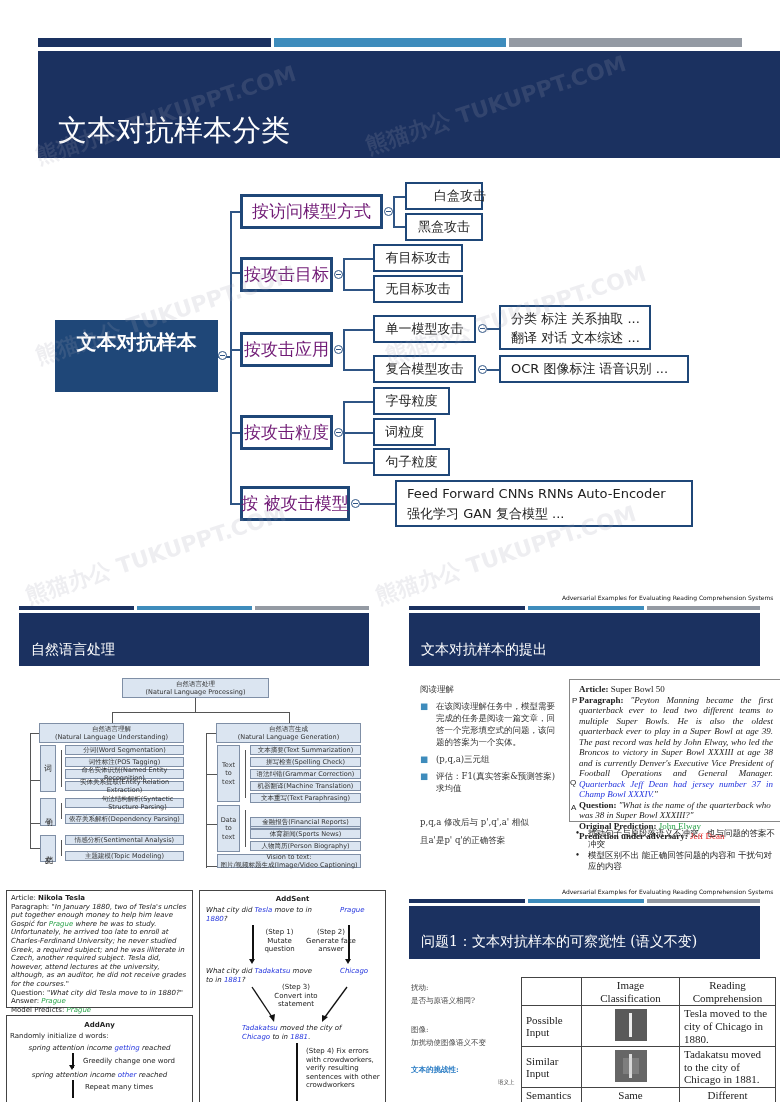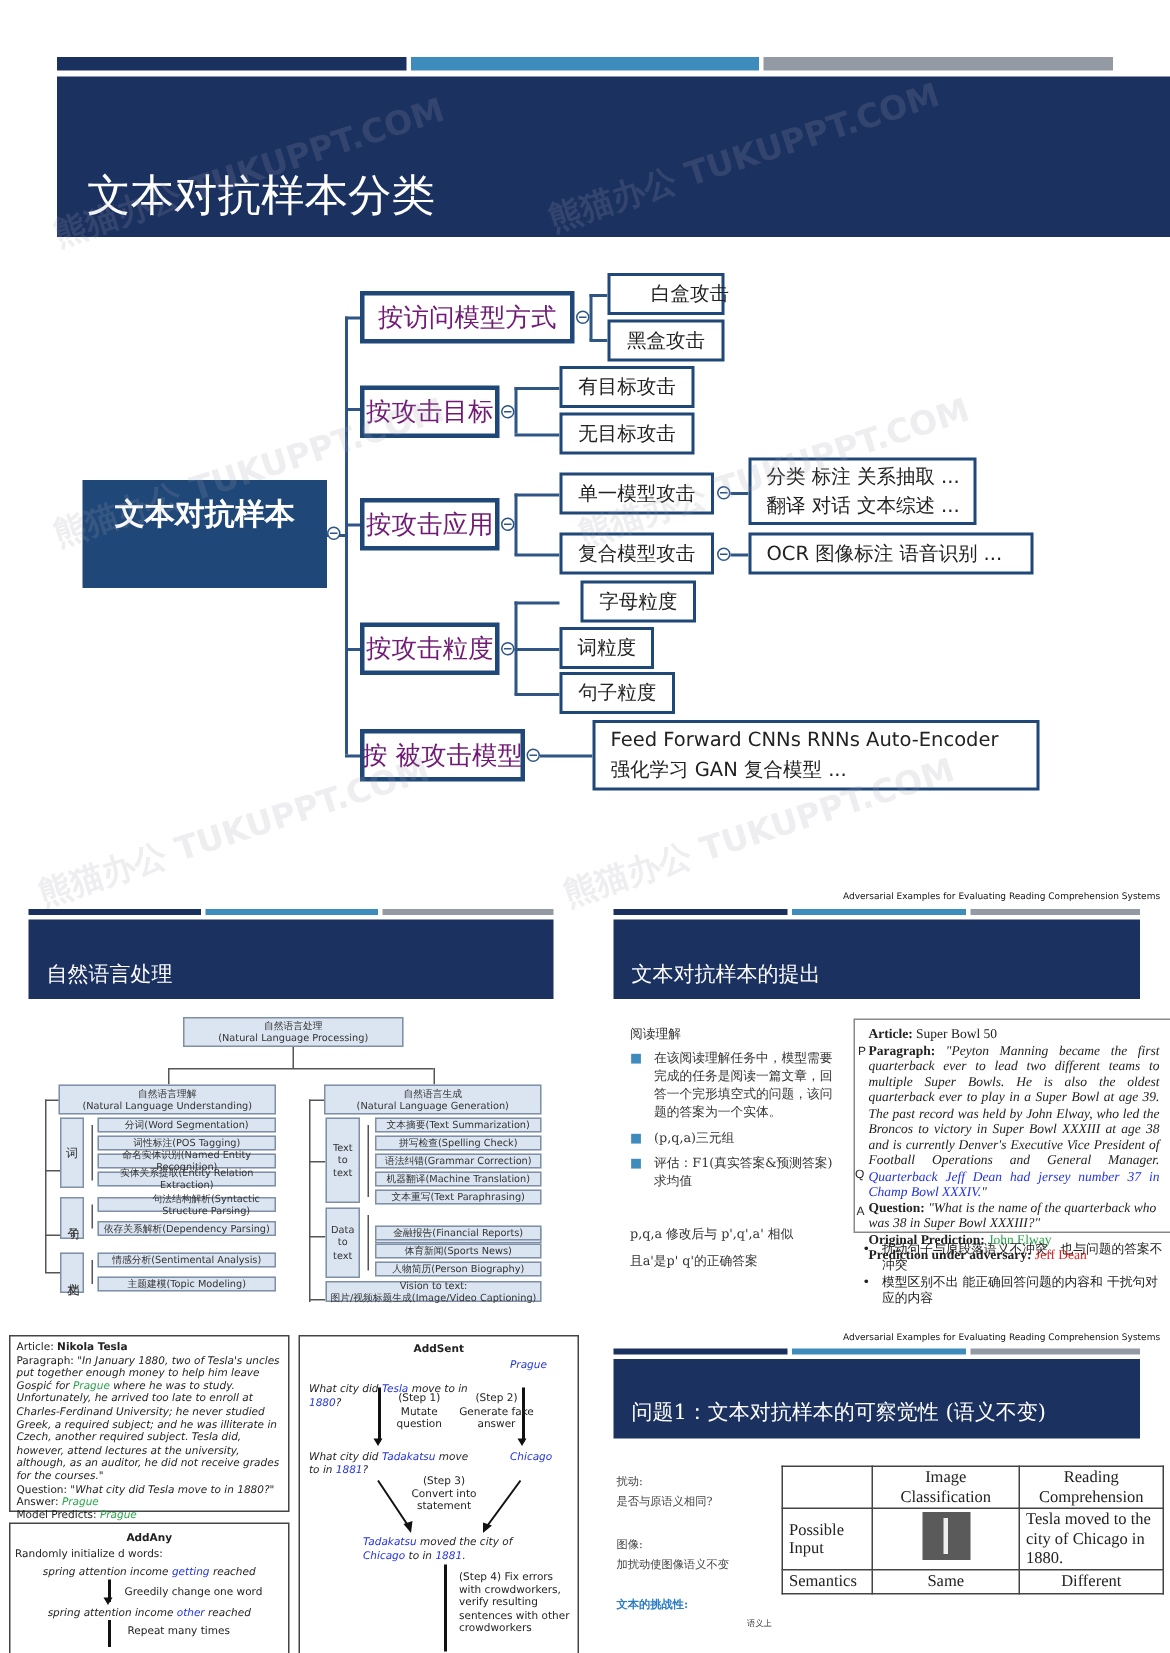--- a/index.html
+++ b/index.html
@@ -102,21 +102,21 @@
       <div>翻译 对话 文本综述 ...</div>
     </div>
     <div class="mm-leaf" style="left:499px;top:355px;width:190px;height:28px;justify-content:flex-start;padding-left:10px;">OCR  图像标注  语音识别 ...</div>
 
     <div class="mm-box" style="left:240px;top:415px;width:93px;height:35px;font-size:17px;">按攻击粒度</div>
     <div class="mm-collapse" style="left:334px;top:428px;"></div>
     <div class="mm-line" style="left:343px;top:401px;width:2px;height:62px;"></div>
     <div class="mm-line" style="left:343px;top:401px;width:30px;height:2px;"></div>
     <div class="mm-line" style="left:343px;top:432px;width:30px;height:2px;"></div>
     <div class="mm-line" style="left:343px;top:462px;width:30px;height:2px;"></div>
-    <div class="mm-leaf" style="left:387px;top:387px;width:77px;height:28px;">字母粒度</div>
+    <div class="mm-leaf" style="left:373px;top:387px;width:77px;height:28px;">字母粒度</div>
     <div class="mm-leaf" style="left:373px;top:418px;width:63px;height:28px;">词粒度</div>
     <div class="mm-leaf" style="left:373px;top:448px;width:77px;height:28px;">句子粒度</div>
 
     <div class="mm-box" style="left:240px;top:486px;width:110px;height:35px;font-size:17px;">按 被攻击模型</div>
     <div class="mm-collapse" style="left:351px;top:499px;"></div>
     <div class="mm-line" style="left:360px;top:503px;width:35px;height:2px;"></div>
     <div class="mm-leaf" style="left:395px;top:480px;width:298px;height:47px;flex-direction:column;align-items:flex-start;padding-left:10px;font-size:13px;line-height:20px;">
       <div>Feed Forward  CNNs  RNNs  Auto-Encoder</div>
       <div>强化学习  GAN  复合模型 ...</div>
     </div>
@@ -277,21 +277,21 @@
     </div>
     <div style="text-align:center;"><i>spring attention income</i> <i class="blue">other</i> <i>reached</i></div>
     <div style="position:relative;height:18px;">
       <div style="position:absolute;left:65px;top:0;width:1.5px;height:18px;background:#111;"></div>
       <span style="position:absolute;left:78px;top:3px;">Repeat many times</span>
     </div>
   </div>
 
   <div class="panel" style="left:199px;top:10px;width:187px;height:225px;font-size:7px;line-height:8.6px;color:#222;">
     <div style="text-align:center;font-weight:bold;margin-top:4px;">AddSent</div>
-    <div class="abs" style="left:6px;top:31px;width:110px;"><i>What city did</i> <i class="blue">Tesla</i> <i>move to in</i> <i class="blue">1880</i><i>?</i></div>
+    <div class="abs" style="left:6px;top:15px;width:110px;"><i>What city did</i> <i class="blue">Tesla</i> <i>move to in</i> <i class="blue">1880</i><i>?</i></div>
     <i class="abs blue" style="left:140px;top:15px;">Prague</i>
     <div class="abs" style="left:52px;top:34px;width:1.5px;height:36px;background:#111;"></div>
     <div class="abs" style="left:49px;top:68px;border-left:3.5px solid transparent;border-right:3.5px solid transparent;border-top:5px solid #111;"></div>
     <div class="abs" style="left:148px;top:34px;width:1.5px;height:36px;background:#111;"></div>
     <div class="abs" style="left:145px;top:68px;border-left:3.5px solid transparent;border-right:3.5px solid transparent;border-top:5px solid #111;"></div>
     <div class="abs" style="left:57px;top:37px;width:45px;text-align:center;">(Step 1) Mutate question</div>
     <div class="abs" style="left:106px;top:37px;width:50px;text-align:center;">(Step 2) Generate fake answer</div>
     <div class="abs" style="left:6px;top:76px;width:115px;"><i>What city did</i> <i class="blue">Tadakatsu</i> <i>move to in</i> <i class="blue">1881</i><i>?</i></div>
     <i class="abs blue" style="left:140px;top:76px;">Chicago</i>
     <div class="abs" style="left:70px;top:92px;width:52px;text-align:center;">(Step 3) Convert into statement</div>
@@ -339,20 +339,30 @@
     </tr>
     <tr style="height:37px;">
       <td>Possible Input</td>
       <td style="text-align:center;">
         <div style="display:inline-block;width:32px;height:32px;background:#5a5a5a;position:relative;">
           <div style="position:absolute;left:14px;top:4px;width:3px;height:24px;background:#eee;"></div>
         </div>
       </td>
       <td>Tesla moved to the city of Chicago in 1880.</td>
     </tr>
+    <tr style="height:37px;">
+      <td>Similar Input</td>
+      <td style="text-align:center;">
+        <div style="display:inline-block;width:32px;height:32px;background:#666;position:relative;">
+          <div style="position:absolute;left:14px;top:4px;width:3px;height:24px;background:#ddd;"></div>
+          <div style="position:absolute;left:8px;top:8px;width:16px;height:16px;background:rgba(200,200,200,0.25);"></div>
+        </div>
+      </td>
+      <td>Tadakatsu moved to the city of Chicago in 1881.</td>
+    </tr>
     <tr style="height:12px;">
       <td>Semantics</td>
       <td style="text-align:center;">Same</td>
       <td style="text-align:center;">Different</td>
     </tr>
 
   </tbody>
     </table>
 </div>
 

